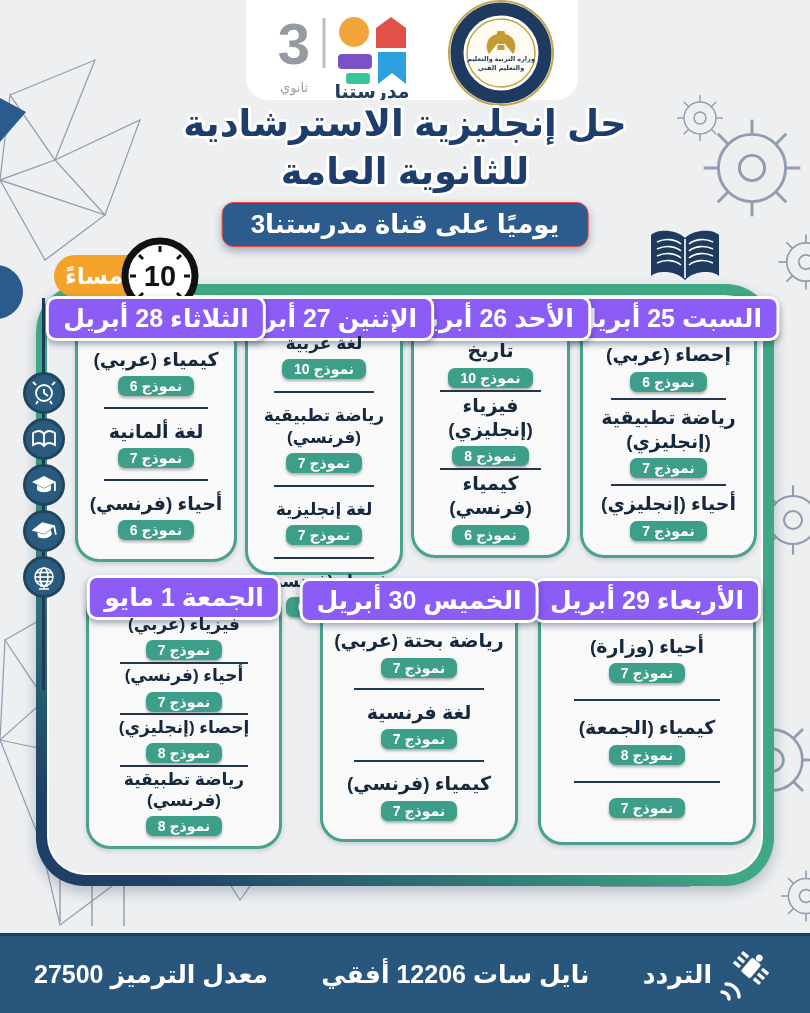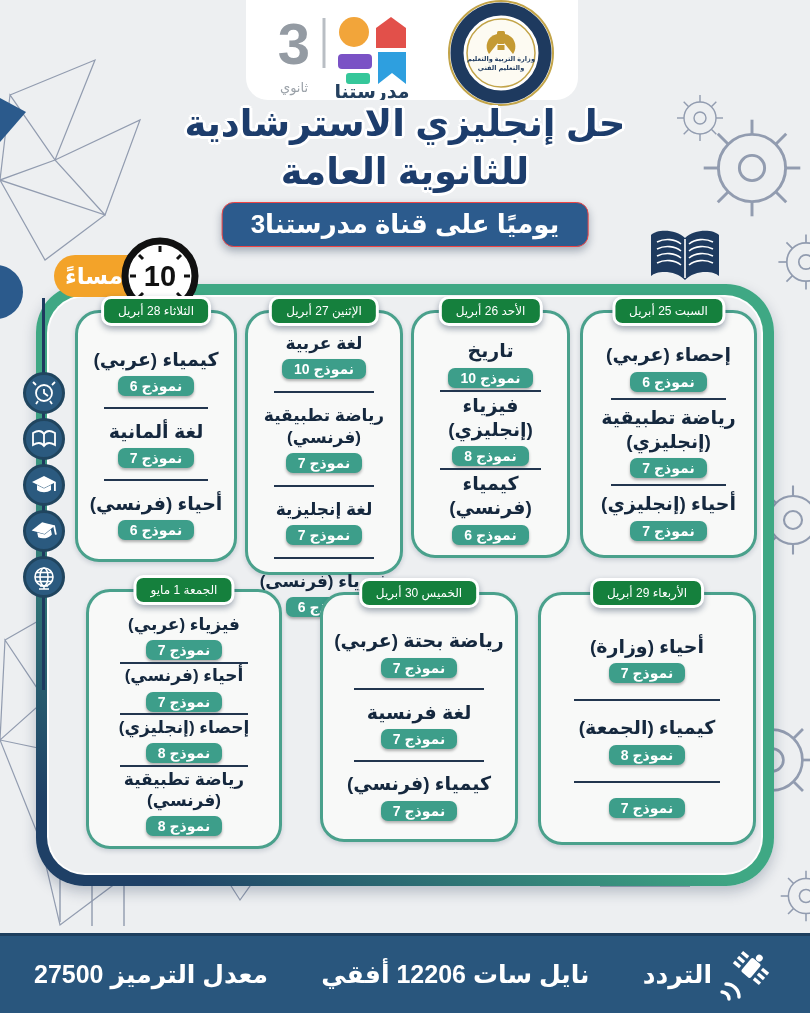--- a/index.html
+++ b/index.html
@@ -31,21 +31,21 @@
     background:linear-gradient(215deg,#3fa884 55%,#1f4066 92%);
     padding:11px;box-sizing:border-box;z-index:1;
     box-shadow:0 6px 14px rgba(20,40,70,.25);}
   .frame-inner{width:100%;height:100%;border-radius:38px;background:#edeff1;
     border:2px solid rgba(255,255,255,.9);box-sizing:border-box;}
   
   .card{position:absolute;background:#f8f9f8;border:3px solid #4aa18c;
     border-radius:24px;box-sizing:border-box;z-index:4;
     box-shadow:0 2px 5px rgba(25,45,75,.18);}
   .pill{position:absolute;top:-17px;right:50%;transform:translateX(50%);
-    background:#15803d;color:#fff;font-weight:400;font-size:12px;
+    background:#8b5cf6;color:#fff;font-weight:700;font-size:25px;
     padding:5px 14px;border:3px solid #fff;border-radius:10px;white-space:nowrap;
     box-shadow:0 3px 6px rgba(20,40,70,.4);}
   .subjects{position:absolute;top:24px;right:8px;left:8px;bottom:8px;
     display:flex;flex-direction:column;justify-content:space-evenly;align-items:center;}
   .subject{display:flex;flex-direction:column;align-items:center;gap:5px;text-align:center;}
   .sname{font-size:19px;font-weight:800;color:#15283e;line-height:1.25;}
   .dense .sname{font-size:17px;}
   .badge{display:inline-block;background:#3d9e8a;color:#fff;font-size:14px;
     font-weight:700;padding:2px 12px;border-radius:7px;
     box-shadow:0 2px 3px rgba(0,0,0,.3);}
@@ -136,21 +136,21 @@
       <path d="M52 37 C42 39,39 50,44 57 L52 47 Z"></path>
       <path d="M60 37 C70 39,73 50,68 57 L60 47 Z"></path>
       <rect x="52.5" y="48" width="7" height="5"></rect>
     </g>
     <text x="56" y="64" text-anchor="middle" font-size="6.6" font-weight="bold" fill="#1e3a5f">وزارة التربية والتعليم</text>
     <text x="56" y="73" text-anchor="middle" font-size="6.6" font-weight="bold" fill="#1e3a5f">والتعليم الفني</text>
   </svg>
 </div>
 
 <div class="abs title">
-  <div>حل إنجليزي الاسترشادية</div>
+  <div>حل إنجليزية الاسترشادية</div>
   <div>للثانوية العامة</div>
 </div>
 <div class="abs banner">يوميًا على قناة مدرستنا3</div>
 
 <div class="abs time-badge">
   <svg width="160" height="90" viewBox="0 0 160 90">
     <rect x="8" y="23" width="122" height="42" rx="21" fill="#f3a329"></rect>
     <text x="48" y="52" text-anchor="middle" font-size="23" font-weight="900" fill="#ffffff">مساءً</text>
     <g>
       <circle cx="114" cy="44" r="35" fill="#ffffff" stroke="#111111" stroke-width="7"></circle>

